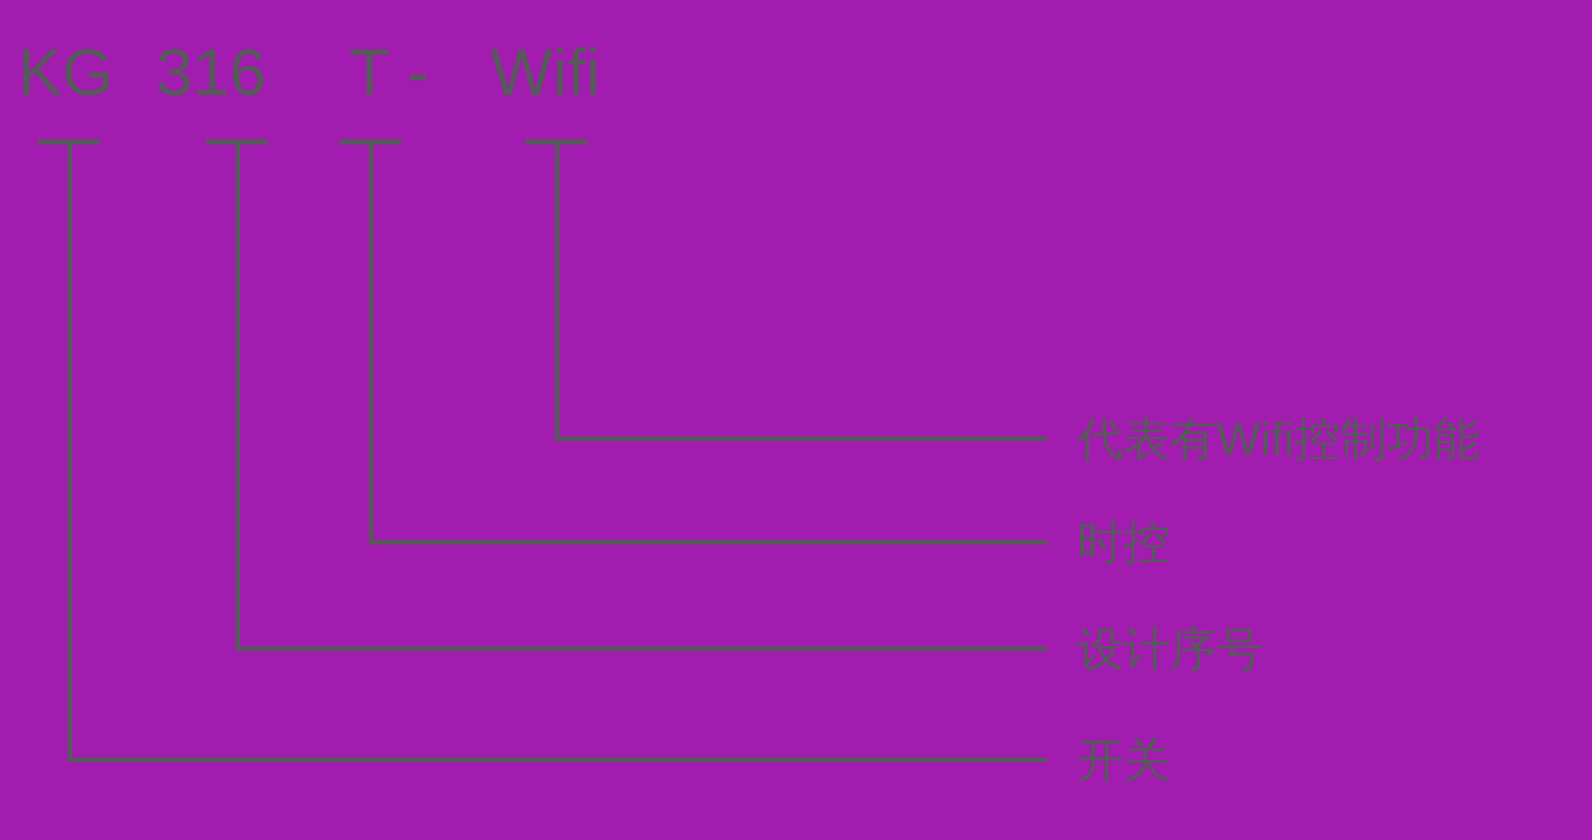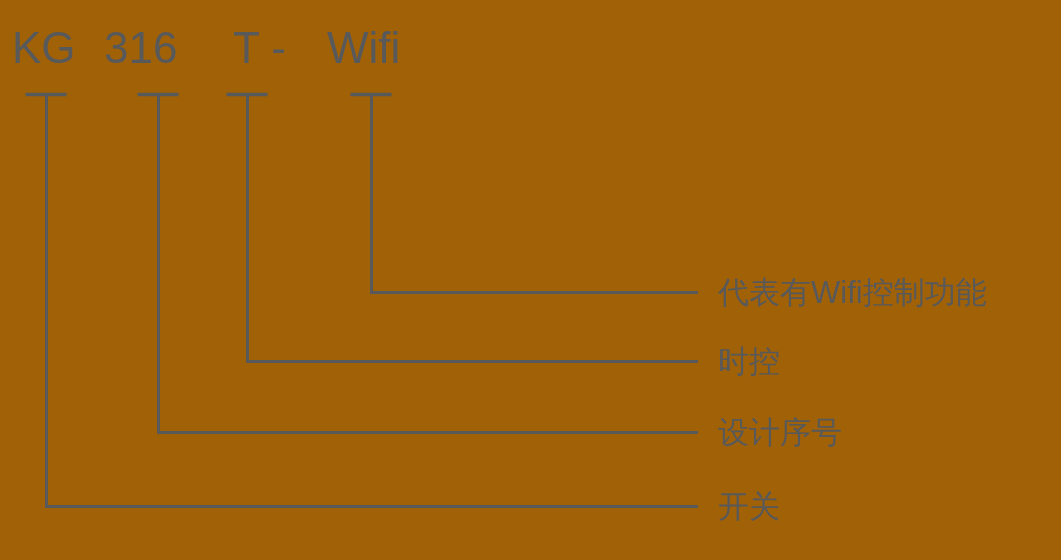--- a/index.html
+++ b/index.html
@@ -7,21 +7,21 @@
     padding: 0;
     background: #ffffff;
   }
   body {
     font-family: "Liberation Sans", "DejaVu Sans", sans-serif;
   }
   #diagram-root {
     position: relative;
     width: 1061px;
     height: 560px;
-    background: #a16207;
+    background: #a21caf;
     overflow: hidden;
   }
   #model-code-svg {
     position: absolute;
     left: 0;
     top: 0;
     width: 1061px;
     height: 560px;
     display: block;
   }

